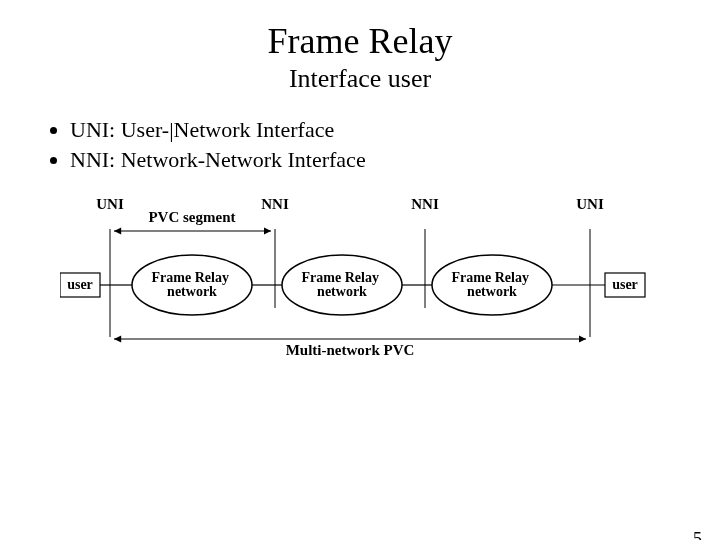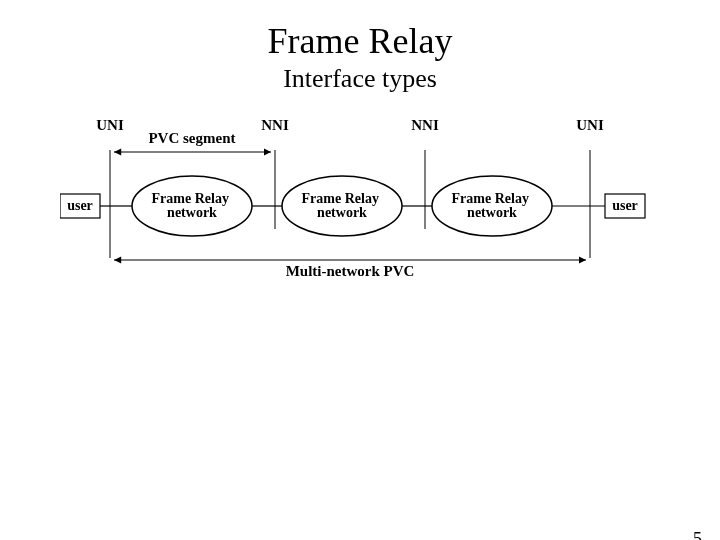--- a/index.html
+++ b/index.html
@@ -52,22 +52,26 @@
     right: 18px;
     bottom: 10px;
     font-size: 18px;
   }
 </style>
 </head>
 <body>
 
 <div class="slide">
   <div class="title">Frame Relay</div>
-  <div class="subtitle">Interface types</div>
+  <div class="subtitle">Interface user</div>
 
+  <ul class="bullets">
+    <li>UNI: User-|Network Interface</li>
+    <li>NNI: Network-Network Interface</li>
+  </ul>
 
   <div class="diagram">
     <svg width="590" height="180" viewBox="0 0 590 180">
       <defs>
         <marker id="arrR" markerWidth="8" markerHeight="8" refX="6" refY="3" orient="auto">
           <path d="M0,0 L6,3 L0,6 Z" fill="#000"></path>
         </marker>
         <marker id="arrL" markerWidth="8" markerHeight="8" refX="0" refY="3" orient="auto">
           <path d="M6,0 L0,3 L6,6 Z" fill="#000"></path>
         </marker>

